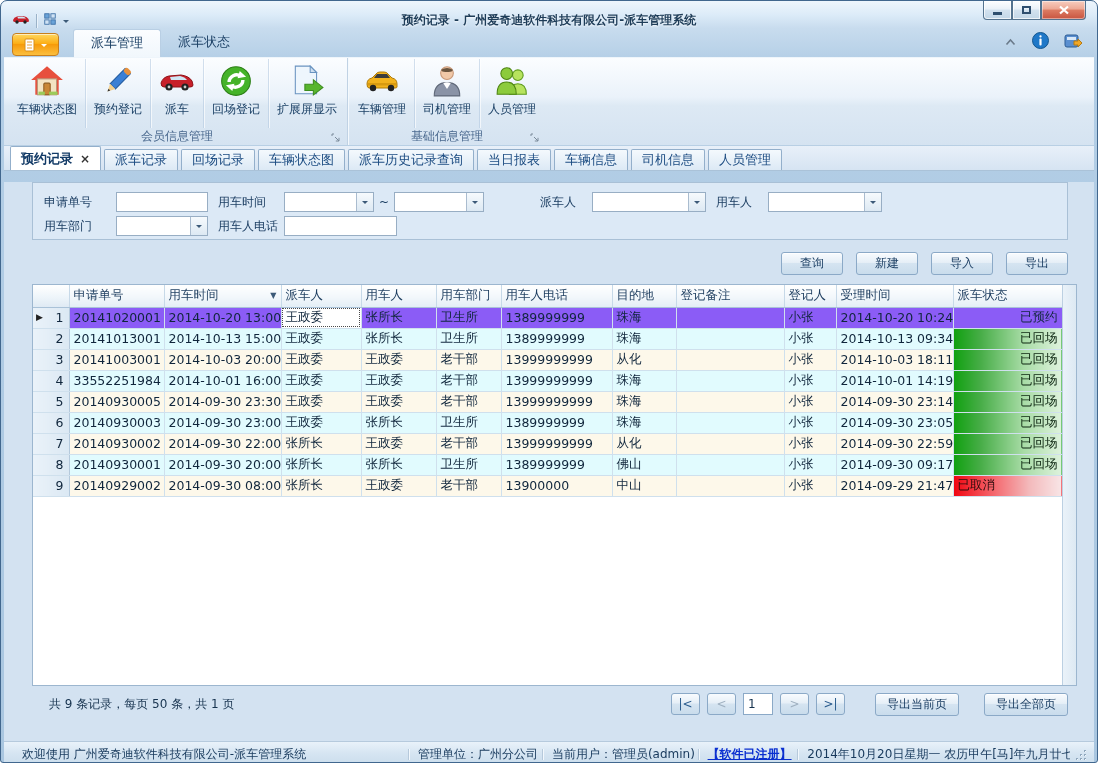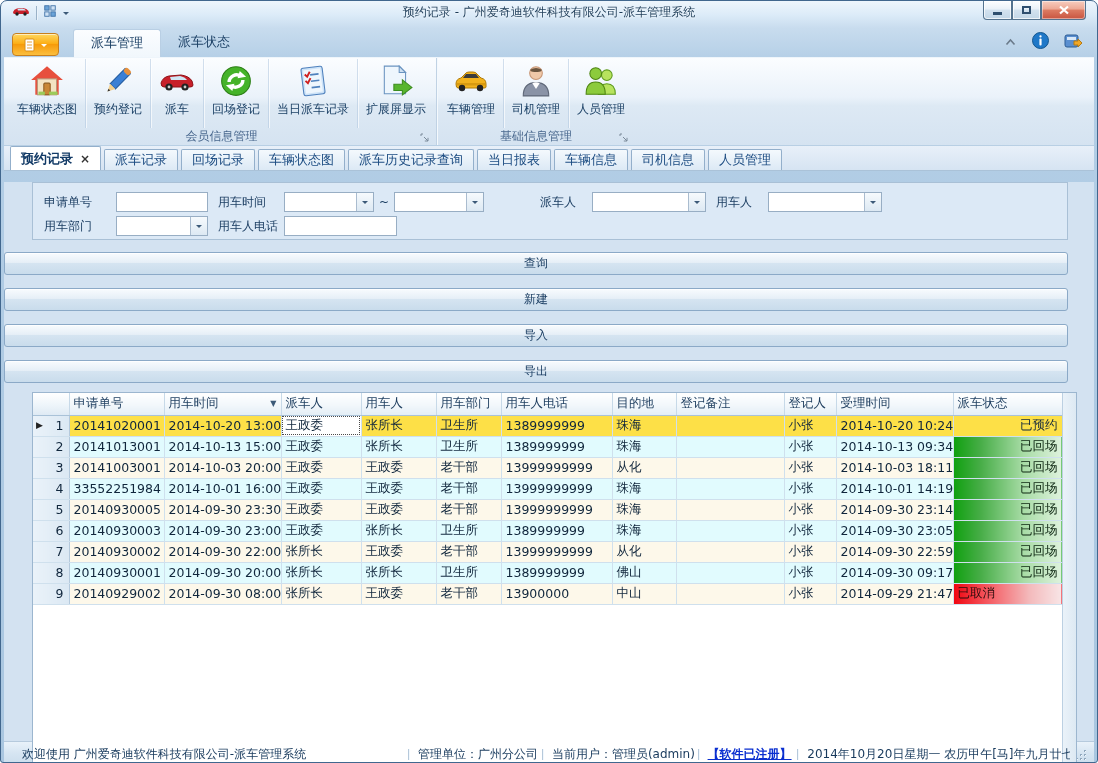--- a/index.html
+++ b/index.html
@@ -7,21 +7,21 @@
   body { font-family: "DejaVu Sans", "Liberation Sans", sans-serif; font-size:12px; color:#17395c; }
 
   
   .window{
     position:relative; width:1098px; height:763px;
     border:1px solid #41678e; border-radius:7px 7px 3px 3px;
     background:linear-gradient(180deg,#eef6fd 0px,#dcebf8 14px,#c8dcee 27px,#b3cee6 60px,#a9c6e0 100%);
     padding:3px; overflow:hidden;
   }
   
-  .titlebar{ position:relative; height:25px; display:flex; align-items:flex-start; }
+  .titlebar{ position:relative; height:25px; display:flex; align-items:flex-end;font-weight:bold; }
   .qat{ display:flex; align-items:center; gap:6px; margin-left:8px; z-index:2; }
   .qat-sep{ width:1px; height:14px; background:#9ab2c8; box-shadow:1px 0 0 #eaf3fb; }
   .tri{ width:0; height:0; border:3.5px solid transparent; border-top-color:#3c5a78; margin-top:4px; }
   .tri.white{ border-top-color:#fff; }
   .title{ position:absolute; left:0; right:0; text-align:center; color:#1d3c58; text-shadow:0 1px 2px rgba(255,255,255,.9); pointer-events:none; }
   .winbtns{ position:absolute; top:-3px; right:8px; display:flex; z-index:3; }
   .winbtn{ height:19px; width:29px; border:1px solid #54738f; border-top:none; display:flex; align-items:center; justify-content:center;
     background:linear-gradient(#fdfeff,#e9f1f8 45%,#d3e2ef 50%,#c2d6e7); box-shadow:inset 0 0 0 1px rgba(255,255,255,.7); }
   .winbtn.min{ border-radius:0 0 0 4px; }
   .winbtn.close{ width:45px; border-radius:0 0 4px 0;
@@ -69,39 +69,39 @@
   .frow{ display:flex; align-items:center; height:24px; }
   .flabel{ color:#1d3f63; white-space:nowrap; overflow:hidden; }
   .w72{ width:72px; } .w64{ width:66px; } .w50{ width:52px; }
   .ml10{ margin-left:10px; }
   .ftext{ height:20px; border:1px solid #98aec4; background:#fff; font:12px "DejaVu Sans","Liberation Sans",sans-serif; padding:0 3px; color:#122c48; }
   .combo{ display:inline-flex; align-items:stretch; height:20px; background:#fff; border:1px solid #98aec4; }
   .combo-btn{ margin-left:auto; width:17px; display:flex; align-items:center; justify-content:center;
     background:linear-gradient(#f6fafd,#dde9f3); border-left:1px solid #aabccf; }
   .tilde{ margin:0 5px; color:#1d3f63; }
 
-  .actions{ margin-top:12px; display:flex; justify-content:flex-end; gap:13px; padding-right:26px;flex-direction:column; }
+  .actions{ margin-top:12px; display:flex; justify-content:flex-end; gap:13px; padding-right:26px; }
   .btn{ min-width:62px; height:23px; border:1px solid #8ba9c7; border-radius:3px; color:#1b3e63;
     font:12px "DejaVu Sans","Liberation Sans",sans-serif; white-space:nowrap;
     background:linear-gradient(#f8fbfe,#e6eff7 45%,#d5e4f1 50%,#c9dcec); box-shadow:inset 0 1px 0 rgba(255,255,255,.8); }
   .btn.wide{ min-width:84px; }
 
   
   .grid{ position:relative; margin:9px 0 0 28px; width:1045px; height:402px; background:#fff; border:1px solid #9cb6cf; overflow:hidden; }
   .grid table{ border-collapse:collapse; table-layout:fixed; width:1029px; }
   .c0{width:36px;} .c1{width:95px;} .c2{width:117px;} .c3{width:80px;} .c4{width:75px;} .c5{width:65px;}
   .c6{width:111px;} .c7{width:64px;} .c8{width:108px;} .c9{width:52px;} .c10{width:117px;} .c11{width:109px;}
   .grid th{ height:22px; font-weight:normal; text-align:left; padding:0 4px; font-size:12.5px; color:#1c3c5e; white-space:nowrap; overflow:hidden;
     background:linear-gradient(#ffffff,#f2f7fb 55%,#e3eef6); border-right:1px solid #c7d9e8; border-bottom:1px solid #a9c2d8; position:relative; }
   .sortarrow{ position:absolute; right:4px; top:6px; font-size:8px; color:#3c5a78; }
   .grid td{ height:21px; padding:0 4px; font-size:12.5px; color:#10263c; white-space:nowrap; overflow:hidden;
     border-right:1px solid #cfe0ed; border-bottom:1px solid #cfe0ed; }
   tr.odd td{ background:#fdf8ea; }
   tr.even td{ background:#e1fbfe; }
-  tr.current td{ background:#fde047; }
+  tr.current td{ background:#8b5cf6; }
   .grid tbody td.marker{ background:linear-gradient(90deg,#eaf2f9,#dbe8f3); border-right:1px solid #b4c9dc; padding:0 5px 0 2px; }
   .grid th.c0{ background:linear-gradient(#ffffff,#eef5fa 55%,#dfeaf4); }
   .marker{ text-align:right; color:#1a2a3a; position:relative; }
   .rowarrow{ position:absolute; left:3px; top:4px; font-size:9px; color:#222; }
   .grid tbody td.st-returned{ background:linear-gradient(90deg,#0fa00f 0%,#47ad47 25%,#a8dca6 65%,#def2dd 100%); text-align:right; color:#0c2410; }
   .grid tbody td.st-cancelled{ background:linear-gradient(90deg,#f00510 0%,#f4555c 30%,#f3b9bb 70%,#f8e5e6 100%); color:#2a0c0c; }
   .grid tbody td.st-reserved{ text-align:right; }
   .grid tbody td.focuscell{ outline:1px dotted #4a4a4a; outline-offset:-2px; background:#fff; }
   .vscroll{ position:absolute; top:0; right:0; width:14px; height:100%;
     background:linear-gradient(90deg,#eaf2f9,#dde9f3); border-left:1px solid #bcd0e2; }
@@ -252,36 +252,20 @@
             <span class="ricon">
               <svg width="34" height="34" viewBox="0 0 32 32">
                 <circle cx="16" cy="16" r="13.5" fill="#45b329" stroke="#2d7f17"></circle>
                 <path d="M9.5 17 a7 7 0 0 1 11-5.5" stroke="#fff" stroke-width="3.2" fill="none"></path>
                 <polygon points="19.5,6.5 25.5,12 17.5,13.5" fill="#fff"></polygon>
                 <path d="M22.5 15 a7 7 0 0 1 -11 5.5" stroke="#fff" stroke-width="3.2" fill="none"></path>
                 <polygon points="12.5,25.5 6.5,20 14.5,18.5" fill="#fff"></polygon>
               </svg>
             </span>
             <span class="rlabel">回场登记</span>
-          </div>
-          <div class="rbtn">
-            <span class="ricon">
-              <svg width="34" height="34" viewBox="0 0 32 32">
-                <g transform="rotate(-7 16 16)">
-                  <rect x="6" y="3" width="20" height="26" rx="2" fill="#cde3f8" stroke="#4f81bd"></rect>
-                  <rect x="8" y="5" width="16" height="22" fill="#eef6fd"></rect>
-                  <line x1="14" y1="10" x2="22" y2="10" stroke="#4f81bd" stroke-width="1.6"></line>
-                  <line x1="14" y1="16" x2="22" y2="16" stroke="#4f81bd" stroke-width="1.6"></line>
-                  <line x1="14" y1="22" x2="22" y2="22" stroke="#4f81bd" stroke-width="1.6"></line>
-                  <path d="M9 9 l2 2.4 3-4.4" stroke="#d02020" stroke-width="1.8" fill="none"></path>
-                  <path d="M9 15 l2 2.4 3-4.4" stroke="#d02020" stroke-width="1.8" fill="none"></path>
-                </g>
-              </svg>
-            </span>
-            <span class="rlabel">当日派车记录</span>
           </div>
           <div class="rbtn">
             <span class="ricon">
               <svg width="34" height="34" viewBox="0 0 32 32">
                 <path d="M5 2 H19 L25 8 V28 H5 Z" fill="#eef6fd" stroke="#6a94c0"></path>
                 <path d="M19 2 L19 8 H25 Z" fill="#cfe0f1" stroke="#6a94c0"></path>
                 <path d="M14 19 h8 v-4 l9 7 -9 7 v-4 h-8 Z" fill="#58b52e" stroke="#3c8c1e"></path>
               </svg>
             </span>
             <span class="rlabel">扩展屏显示</span>

